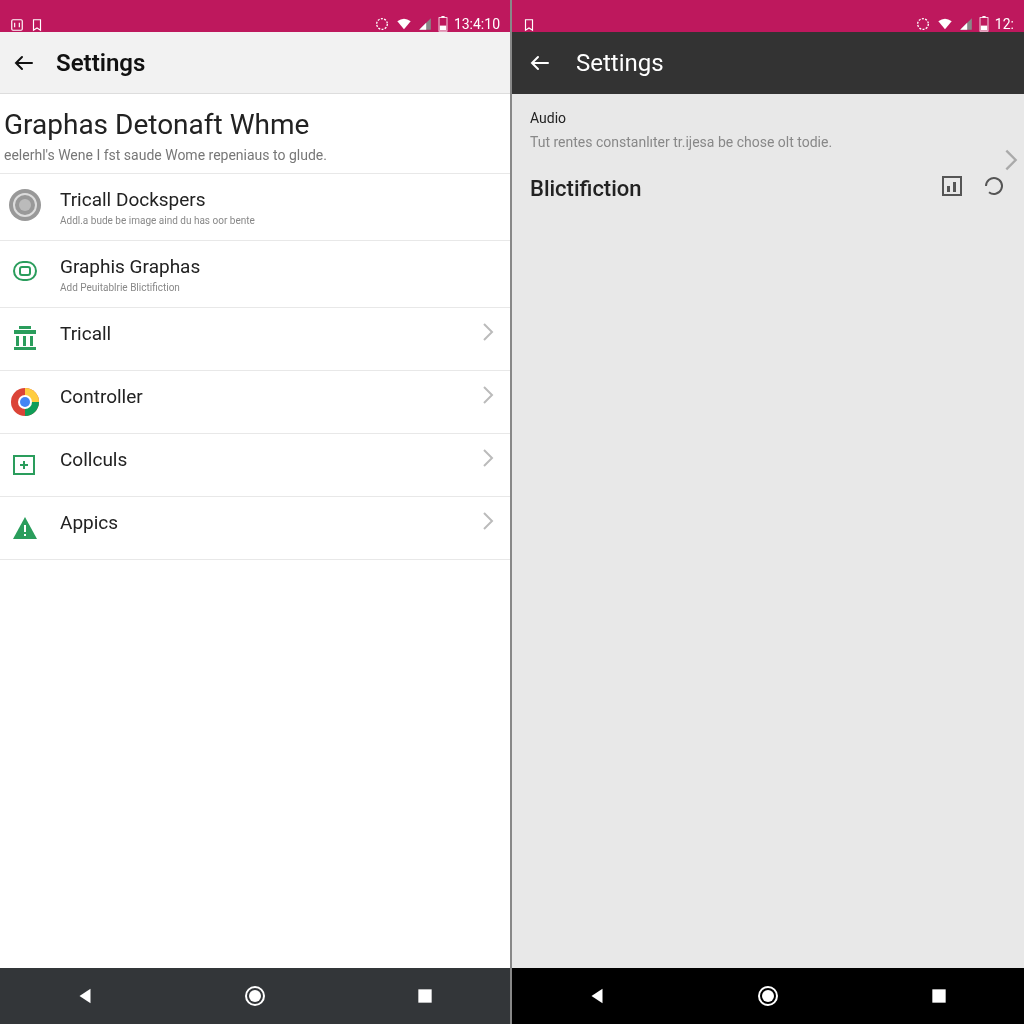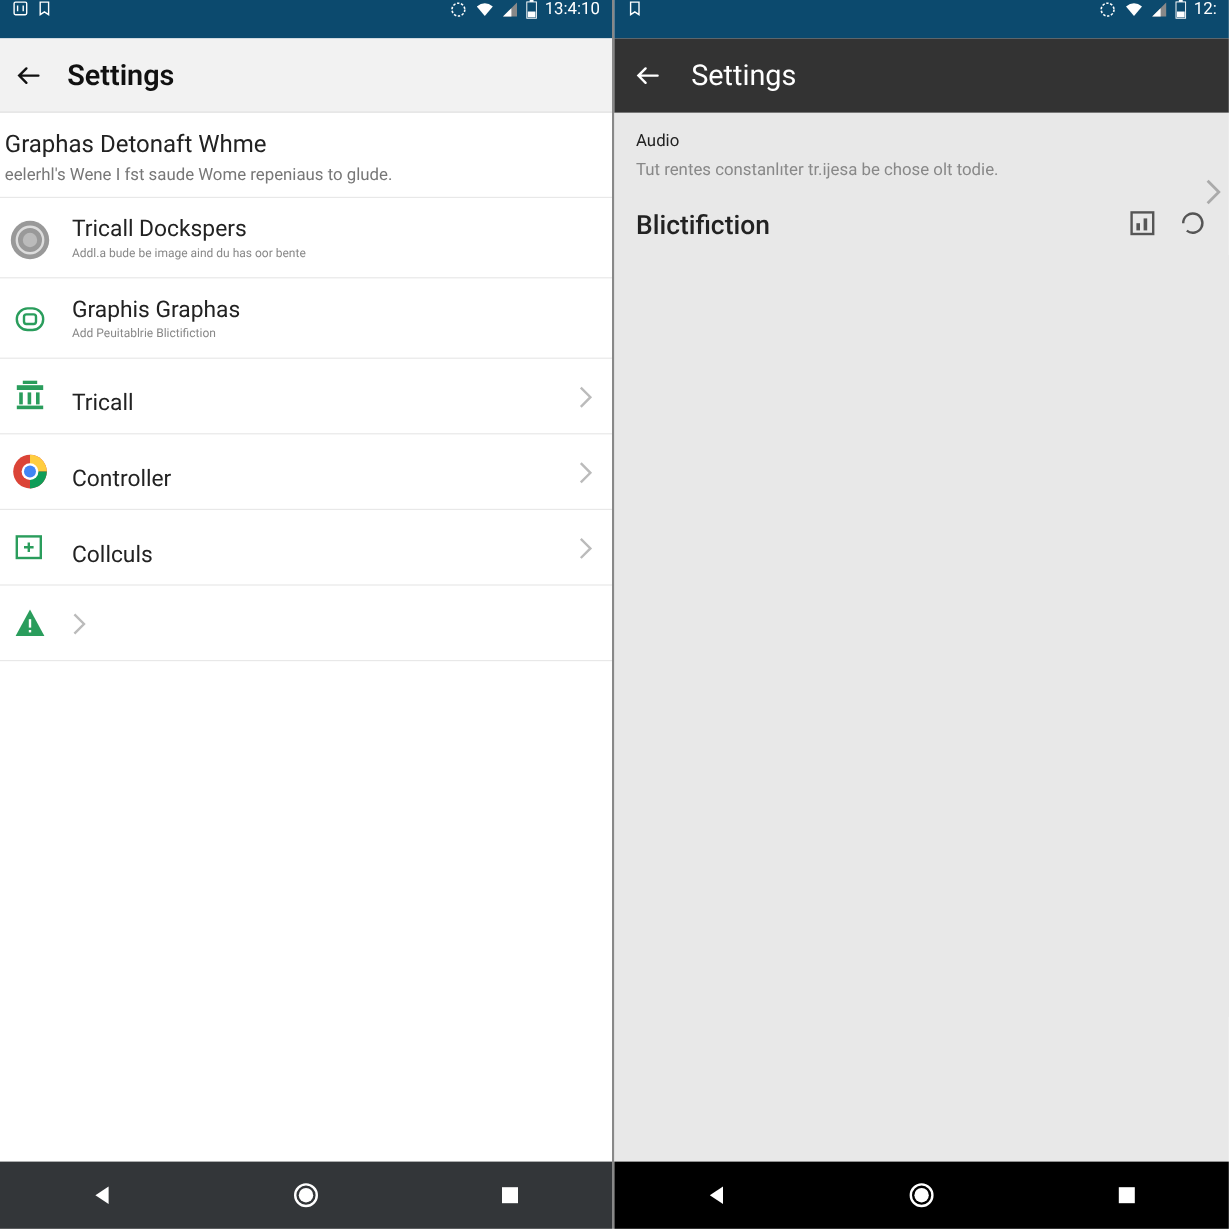--- a/index.html
+++ b/index.html
@@ -15,24 +15,24 @@
   height: 1024px;
   display: flex;
   flex-direction: column;
   position: relative;
 }
 .phone-left { border-right: 2px solid #888; }
 
 
 .status-bar {
   height: 32px;
-  background: #0c4a6e;
+  background: #be185d;
   color: #fff;
   display: flex;
-  align-items: flex-start;
+  align-items: flex-end;
   justify-content: space-between;
   padding: 0 10px;
   font-size: 14px;
 }
 .status-left { display: flex; gap: 6px; align-items: center; }
 .status-right { display: flex; gap: 6px; align-items: center; }
 .status-icon svg { display: block; }
 
 
 .appbar-light {
@@ -56,26 +56,26 @@
   padding: 0 16px;
   gap: 24px;
 }
 .appbar-dark .title { font-size: 24px; font-weight: 400; color: #fff; }
 
 .back-arrow { width: 24px; height: 24px; display: flex; align-items: center; justify-content: center; }
 
 
 .content-left { flex: 1; background: #fff; overflow: hidden; }
 .section-header { padding: 14px 12px 10px 4px; }
-.section-header .stitle { font-size: 20px; color: #222; margin-bottom: 6px; }
+.section-header .stitle { font-size: 28px; color: #222; margin-bottom: 6px; }
 .section-header .ssub { font-size: 14px; color: #777; }
 
 .list-row {
   display: flex;
-  align-items: flex-end;
+  align-items: flex-start;
   padding: 14px 16px 14px 8px;
   border-top: 1px solid #e8e8e8;
   gap: 18px;
 }
 .list-row:last-child { border-bottom: 1px solid #e8e8e8; }
 .row-icon { width: 34px; height: 34px; display: flex; align-items: center; justify-content: center; flex-shrink: 0; }
 .row-text { flex: 1; }
 .row-title { font-size: 19px; color: #222; }
 .row-sub { font-size: 10px; color: #888; margin-top: 4px; }
 .chevron { color: #bbb; font-size: 22px; }
@@ -251,20 +251,23 @@
       </div>
     </div>
 
     <div class="list-row">
       <div class="row-icon">
         <svg width="28" height="26" viewBox="0 0 28 26">
             <path d="M14 2 L26 24 H2 Z" fill="#2a9d5c"></path>
             <rect x="13" y="10" width="2" height="7" fill="#fff"></rect>
             <rect x="13" y="19" width="2" height="2" fill="#fff"></rect>
           </svg>
+      </div>
+      <div class="row-text">
+        <div class="row-title">Appics</div>
       </div>
       <div class="chevron">
         <svg width="12" height="20" viewBox="0 0 12 20">
             <path d="M2 2l8 8-8 8" stroke="#bbb" stroke-width="2" fill="none"></path>
           </svg>
       </div>
     </div>
 
   </div>
 

